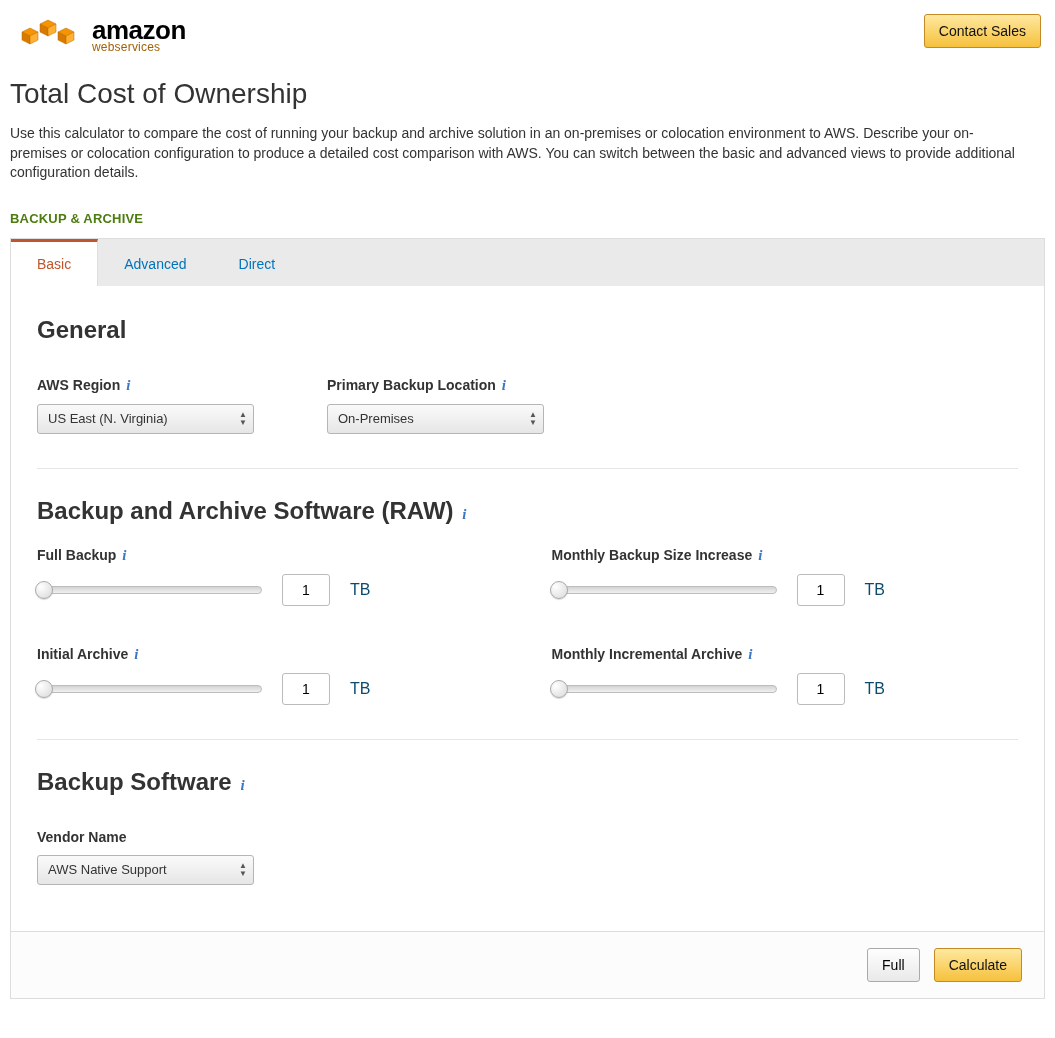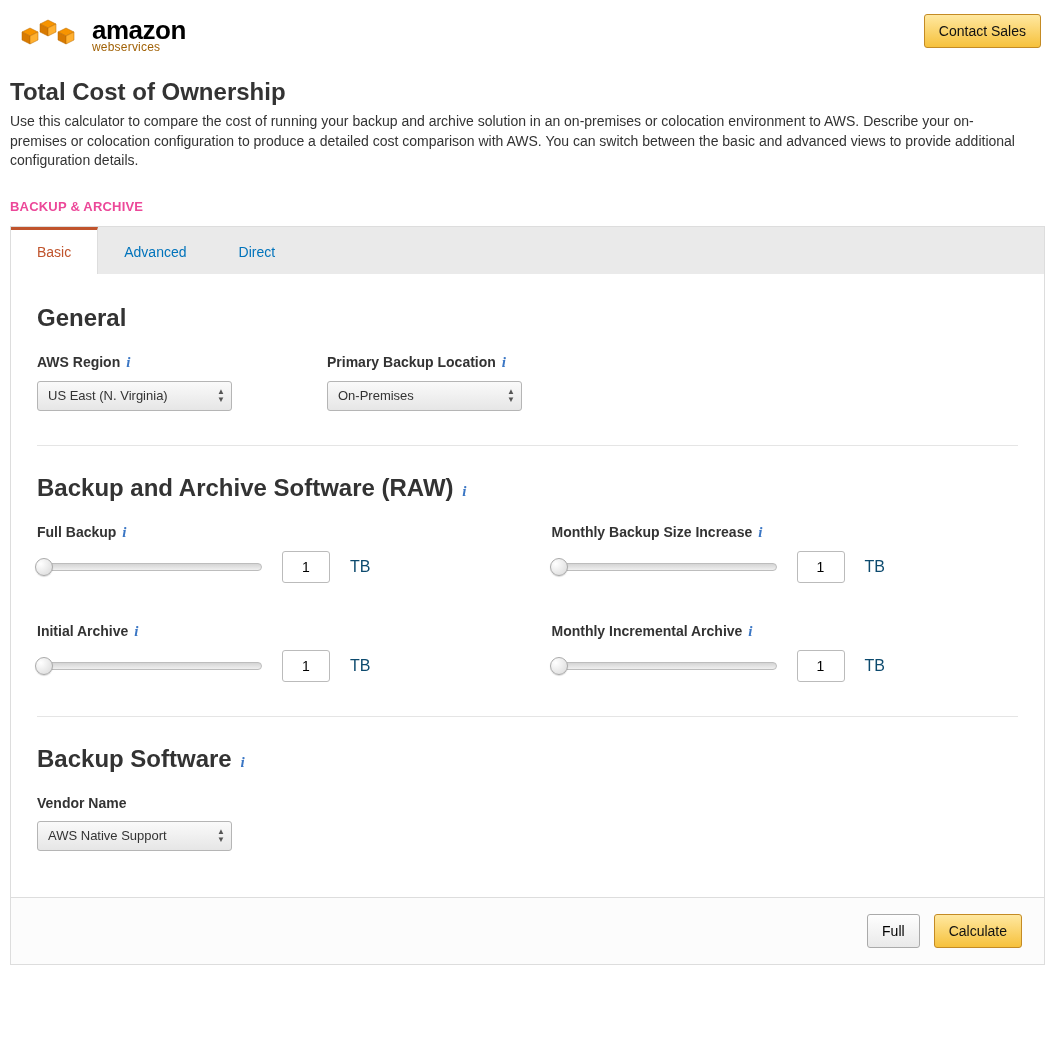--- a/index.html
+++ b/index.html
@@ -32,24 +32,24 @@
     font-size: 14px;
     cursor: pointer;
     background: linear-gradient(#fefefe, #e9e9e9);
   }
   .btn-primary {
     background: linear-gradient(#ffe8a0, #f6c13c);
     border: 1px solid #c48b24;
     color: #111;
   }
 
-  h1.page-title { font-size: 24px; font-weight: bold; margin: 14px 0 6px 0; }
+  h1.page-title { font-size: 28px; font-weight: normal; margin: 14px 0 14px 0; }
   .description { font-size: 14px; color: #333; line-height: 1.4; margin-bottom: 28px; max-width: 1020px;}
 
-  .section-label { font-size: 13px; font-weight: bold; color: #ec4899; margin-bottom: 12px; letter-spacing: 0.2px;}
+  .section-label { font-size: 13px; font-weight: bold; color: #4d7c0f; margin-bottom: 12px; letter-spacing: 0.2px;}
 
   .tabs {
     display: flex;
     background: #eaeaea;
     border: 1px solid #ddd;
     border-bottom: none;
   }
   .tab {
     padding: 14px 26px;
     font-size: 14px;
@@ -74,25 +74,25 @@
     font-style: italic;
     font-family: Georgia, serif;
     color: #3a76c4;
     font-weight: bold;
     cursor: help;
     padding: 0 2px;
     font-size: 15px;
   }
 
   .field-row { display: flex; gap: 60px; margin-bottom: 16px; flex-wrap: wrap;}
-  .field-col { min-width: 230px; }
+  .field-col { min-width: 230px; margin-top: 11px; }
   .field-label { font-size: 14px; font-weight: bold; margin-bottom: 10px; display: block;}
   .select-wrap {
     position: relative;
-    width: 195px;
+    width: 217px;
     background: linear-gradient(#fafafa, #e6e6e6);
     border: 1px solid #b5b5b5;
     border-radius: 3px;
     height: 30px;
     display: flex;
     align-items: center;
     padding: 0 24px 0 10px;
     font-size: 13px;
     color: #333;
     cursor: pointer;

